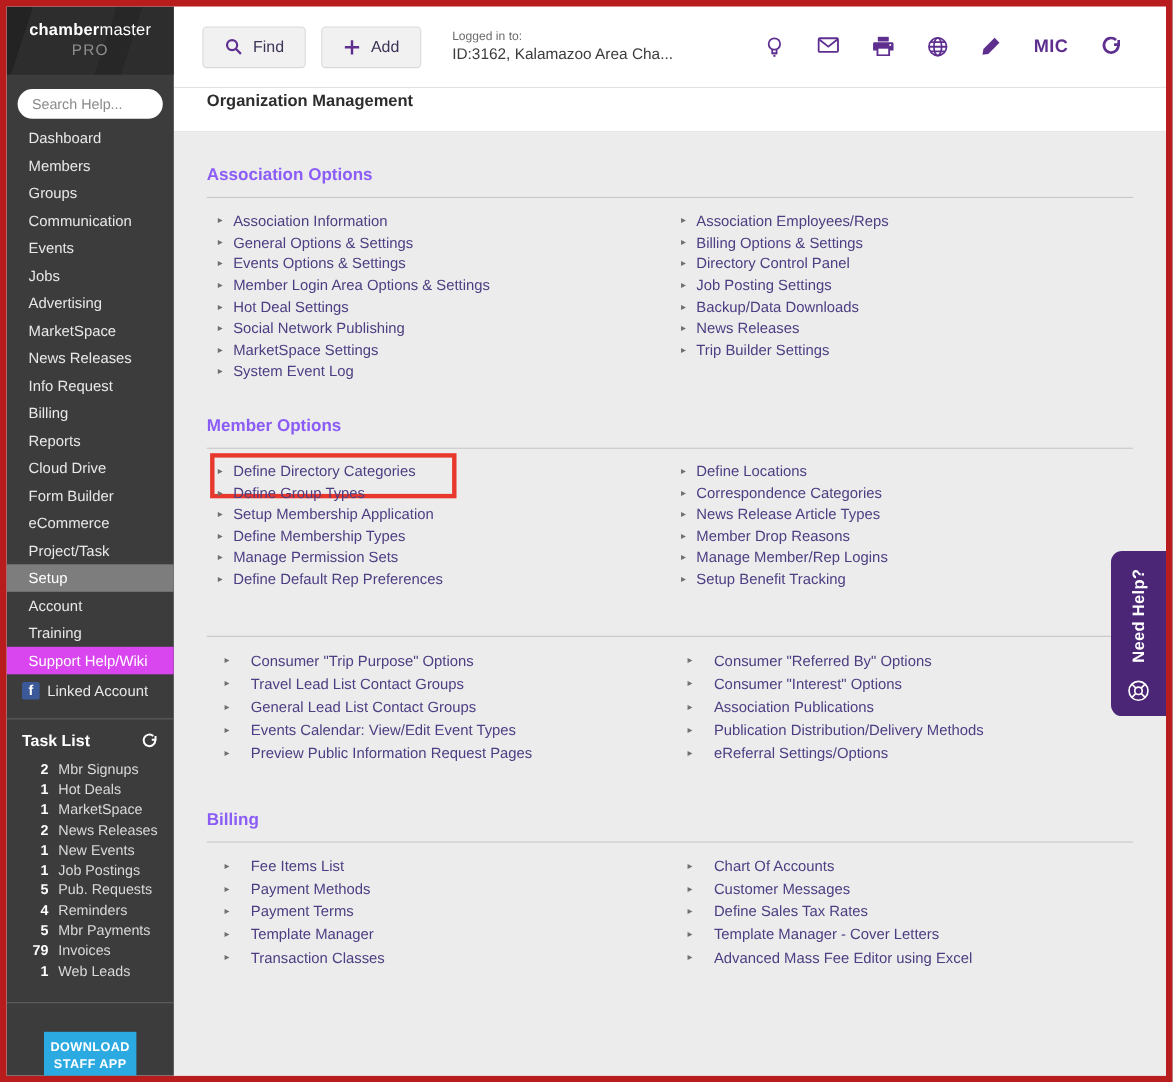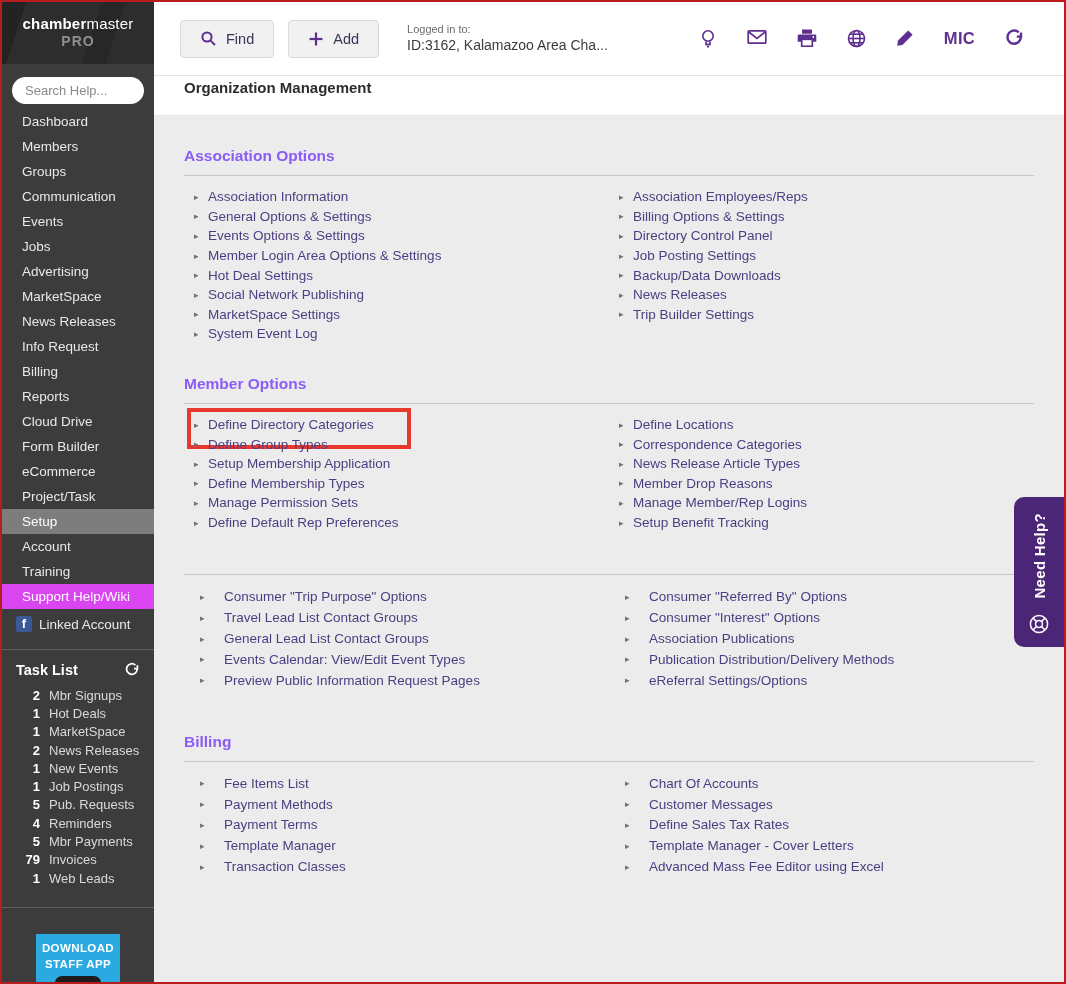--- a/index.html
+++ b/index.html
@@ -1,26 +1,26 @@
 <!DOCTYPE html>
 <html><head>
 <meta charset="utf-8">
 <style>
   * { margin:0; padding:0; box-sizing:border-box; }
   html,body { background:#888; }
   body { font-family:"Liberation Sans","DejaVu Sans",sans-serif; }
   .screen { position:relative; width:1066px; height:984px; background:#ececec;
-            border:2px solid #b91c1c; overflow:hidden; }
+            border:6px solid #b91c1c; overflow:hidden; }
 
   
   .sidebar { position:absolute; left:0; top:0; bottom:0; width:152px; background:#3c3c3c; z-index:5; overflow:hidden; }
   .logo { height:62px; background:linear-gradient(108deg,#232323 0 14%,#2d2d2d 14% 58%,#272727 58% 72%,#2d2d2d 72%); padding-top:13px; text-align:center; }
   .logo-line1 { color:#fff; font-size:15px; letter-spacing:.2px; }
   .logo-line1 b { font-weight:bold; }
-  .logo-line2 { color:#8f8f8f; font-size:14px; font-weight:bold; letter-spacing:1px; margin-top:1px; }
+  .logo-line2 { color:#8f8f8f; font-size:14px; font-weight:normal; letter-spacing:1px; margin-top:1px; }
   .search-wrap { margin:13px 10px 5px 10px; }
   .search-wrap input { width:100%; height:27px; border:none; border-radius:14px; padding:0 13px; font-size:13px; color:#444; outline:none; font-family:inherit; }
   .search-wrap input::placeholder { color:#8a8a8a; }
   .nav { margin-top:1px; }
   .nav-item { height:25px; line-height:25px; padding-left:20px; color:#e8e8e8; font-size:13.5px; cursor:pointer; white-space:nowrap; }
   .nav-item.active { background:#7d7d7d; color:#fff; }
   .nav-item.support { background:#d946ef; color:#fff; }
   .linked { height:30px; display:flex; align-items:center; gap:7px; padding-left:14px; color:#e8e8e8; font-size:13.5px; cursor:pointer; }
   .fb-icon { width:16px; height:16px; background:#3b5998; border-radius:2px; color:#fff; font-weight:bold; font-size:13px; text-align:center; line-height:16px; }
   .sb-divider { border-top:1px solid #5e5e5e; margin-top:10px; }

